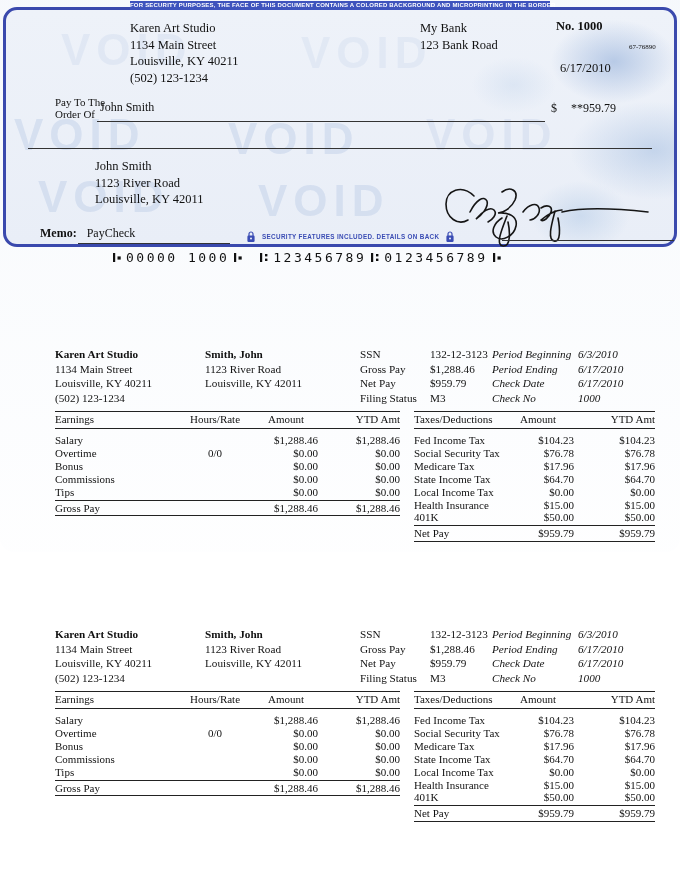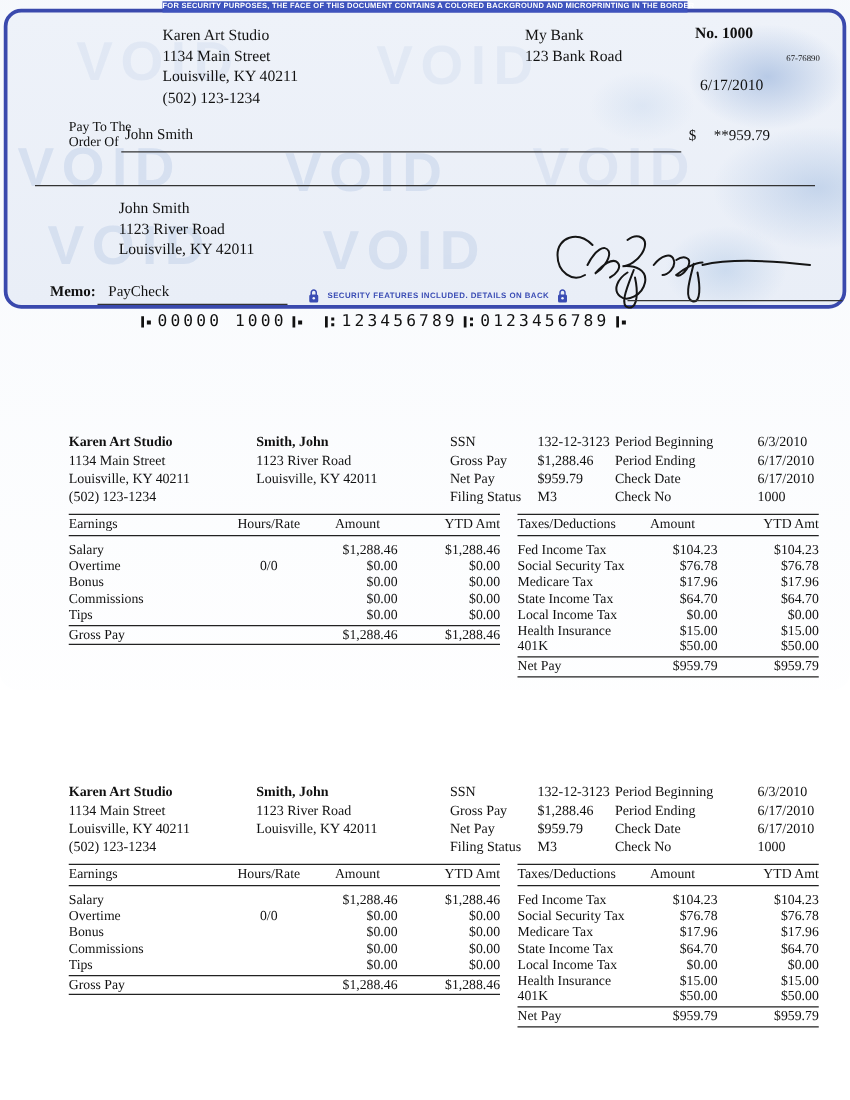--- a/index.html
+++ b/index.html
@@ -42,24 +42,24 @@
   .micr{position:absolute;left:112px;top:250px;display:flex;align-items:center;gap:4px;}
   .micr-d{font-family:"DejaVu Sans Mono",monospace;font-weight:400;font-size:13px;
           letter-spacing:2.5px;color:#111;white-space:pre;}
   .micr-gap{width:8px;}
   .sym{display:inline-block;vertical-align:middle;}
   
   .stub-slot{position:absolute;left:55px;width:600px;font-size:11px;}
   .slot1{top:347px;} .slot2{top:627px;}
   .stub-head{display:flex;line-height:14.5px;font-size:11.2px;}
   .col.company{width:150px;} .col.employee{width:155px;}
-  .col.info{width:132px;} .col.period{width:163px;}
+  .col.info{width:132px;} .col.period{width:163px;font-style:italic;}
   .kv{display:flex;}
   .col.info .k{width:70px;} .col.info .v{flex:1;}
-  .col.period .k{width:86px;} .col.period .v{flex:1;margin-left:28px;}
+  .col.period .k{width:86px;} .col.period .v{flex:1;}
   .stub-tables{display:flex;gap:14px;margin-top:6px;}
   .tbl{font-size:11px;}
   .trow{display:flex;line-height:12.9px;}
   .thead{border-top:1px solid #222;border-bottom:1px solid #222;padding:1px 0 2px;line-height:13px;}
   .tgap{height:5px;}
   .total{border-top:1px solid #222;border-bottom:1px solid #222;margin-top:1px;padding:1px 0;}
   .earn{width:345px;}
   .c-lab{width:130px;} .c-hrs{width:60px;text-align:center;}
   .c-amt{width:73px;text-align:right;} .c-ytd{width:82px;text-align:right;}
   .hdr-pad{padding-right:14px;box-sizing:border-box;}

